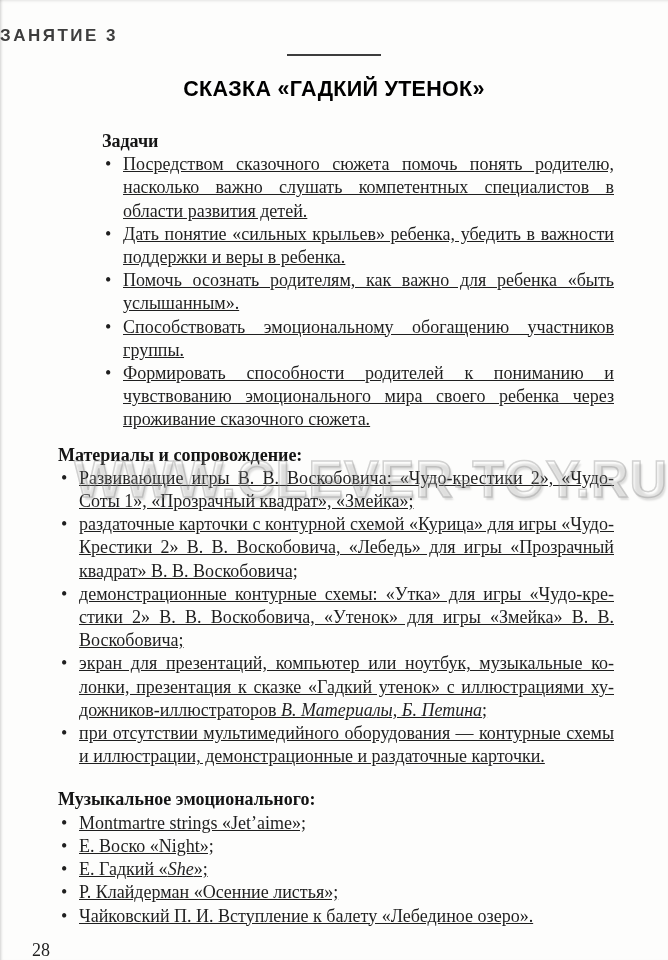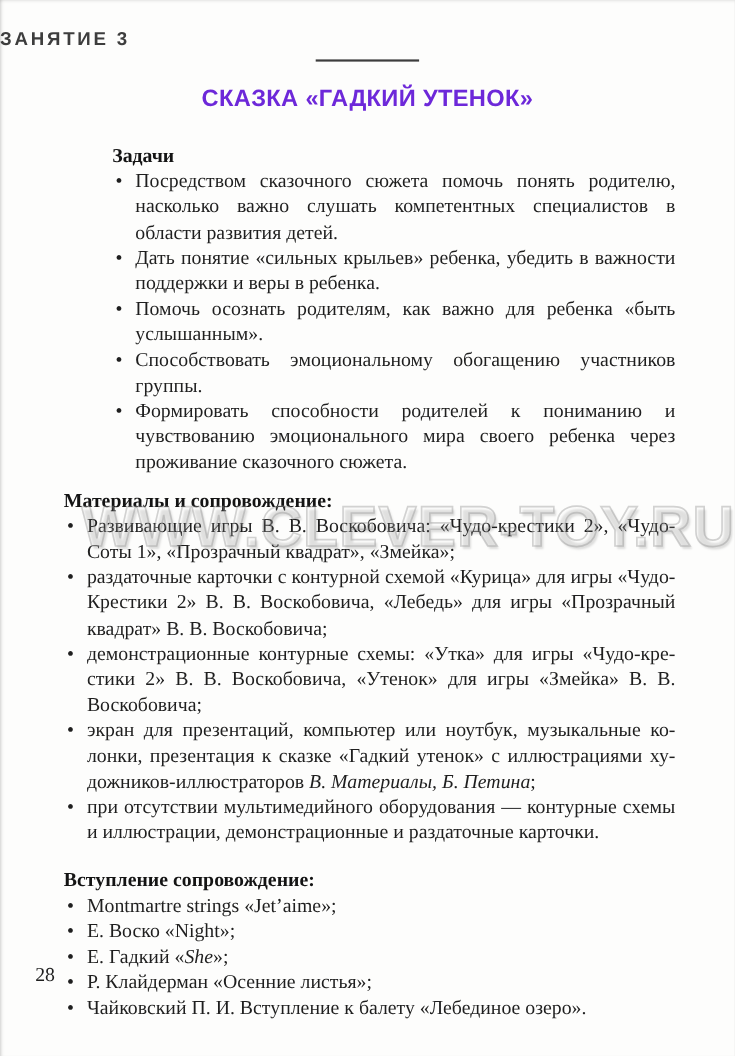--- a/index.html
+++ b/index.html
@@ -32,21 +32,21 @@
     margin: 8px auto 0 auto;
     background: #3d3d3d;
   }
   h1.page-title {
     margin: 21px 0 0 0;
     text-align: center;
     font-family: "Liberation Sans", sans-serif;
     font-size: 21.5px;
     font-weight: 800;
     letter-spacing: 0.3px;
-    color: #6d28d9;
+    color: #000000;
   }
 
   
   .content {
     margin: 0 54px 0 58px;
     font-size: 18px;
     line-height: 23.2px;
   }
   section.tasks     { margin-top: 28px; margin-left: 44px; }
   section.materials { margin-top: 12px; }
@@ -56,20 +56,21 @@
     margin: 0;
     font-size: 18px;
     line-height: 23.2px;
     font-weight: bold;
     color: #141414;
   }
   ul.blist {
     margin: 0; padding: 0;
     list-style: none;
     text-align: justify;
+    text-decoration: underline;
   }
   ul.blist li {
     position: relative;
     padding-left: 21px;
     hyphens: manual;
     -webkit-hyphens: manual;
   }
   ul.blist li::before {
     content: "\2022";
     position: absolute;
@@ -94,21 +95,21 @@
     -webkit-text-stroke: 1.5px rgba(145,145,145,0.40);
     text-shadow: 2px 3px 2px rgba(0,0,0,0.13);
     pointer-events: none;
     z-index: 5;
   }
 
   
   .page-number {
     position: absolute;
     left: 32px;
-    top: 876px;
+    top: 940px;
     font-size: 18px;
     color: #1f1f1f;
     text-align: center;
   }
 </style>
 </head>
 <body>
 
 <div class="page">
 
@@ -138,21 +139,21 @@
       <ul class="blist">
         <li>Развивающие игры В. В. Воскобовича: «Чудо-крестики 2», «Чудо-Со­ты 1», «Прозрачный квадрат», «Змейка»;</li>
         <li>раздаточные карточки с контурной схемой «Курица» для игры «Чу­до-Крестики 2» В. В. Воскобовича, «Лебедь» для игры «Прозрачный квадрат» В. В. Воскобовича;</li>
         <li>демонстрационные контурные схемы: «Утка» для игры «Чудо-кре­стики 2» В. В. Воскобовича, «Утенок» для игры «Змейка» В. В. Воско­бовича;</li>
         <li><span>экран для презентаций, компьютер или ноутбук, музыкальные ко­лонки, презентация к сказке «Гадкий утенок» с иллюстрациями ху­дожников-иллюстраторов </span><em>В. Материалы, Б. Петина</em><span>;</span></li>
         <li>при отсутствии мультимедийного оборудования — контурные схемы и иллюстрации, демонстрационные и раздаточные карточки.</li>
       </ul>
     </section>
 
     <section class="music">
-      <h2 class="sec-head">Вступление сопровождение:</h2>
+      <h2 class="sec-head">Музыкальное эмоционального:</h2>
       <ul class="blist">
         <li>Montmartre strings «Jet’aime»;</li>
         <li>Е. Воско «Night»;</li>
         <li><span>Е. Гадкий «</span><em>She</em><span>»;</span></li>
         <li>Р. Клайдерман «Осенние листья»;</li>
         <li>Чайковский П. И. Вступление к балету «Лебединое озеро».</li>
       </ul>
     </section>
 
   </div>

